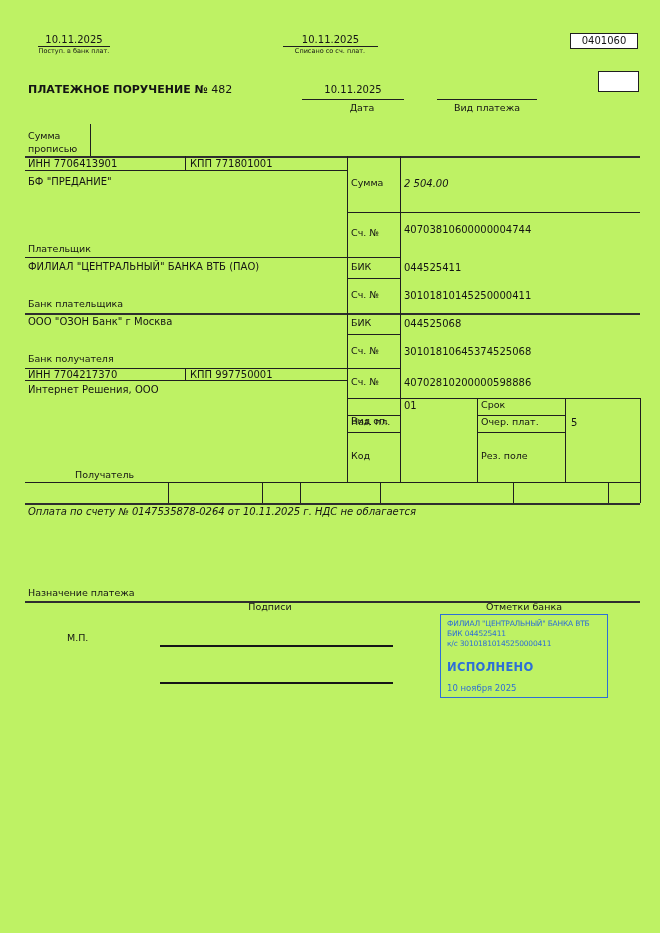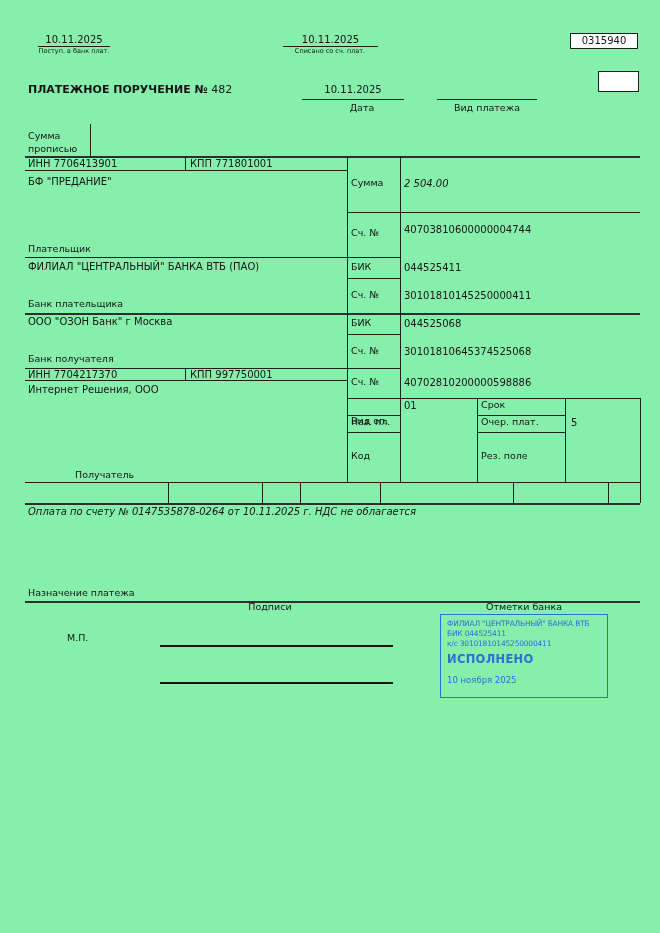--- a/index.html
+++ b/index.html
@@ -1,48 +1,48 @@
 <!DOCTYPE html>
 <html><head>
 <meta charset="utf-8">
 <style>
   html,body{margin:0;padding:0;background:#fff;}
-  .page{position:relative;width:660px;height:933px;background:#86efac;
+  .page{position:relative;width:660px;height:933px;background:#bef264;
         font-family:"DejaVu Sans", sans-serif;color:#141414;overflow:hidden;}
   .t{position:absolute;font-size:10px;line-height:1.15;white-space:nowrap;}
   .b{font-weight:bold;}
   .c{text-align:center;}
   .sm{font-size:6.5px;}
   .lbl{font-size:9.5px;}
   .hl{position:absolute;height:1px;background:#1f1f1f;}
   .hl2{position:absolute;height:2px;background:#2e2e2e;}
   .vl{position:absolute;width:1px;background:#1f1f1f;}
   .box{position:absolute;border:1.5px solid #1f1f1f;background:#fff;}
   .stamp{position:absolute;left:440px;top:614px;width:168px;height:84px;
          border:1.5px solid #2e6fd6;color:#2e6fd6;box-sizing:border-box;
          padding:4px 6px;}
   .stamp .row{font-size:7.5px;line-height:10px;letter-spacing:-0.2px;white-space:nowrap;}
-  .stamp .status{font-size:11.5px;font-weight:bold;margin-top:3px;letter-spacing:0.3px;}
+  .stamp .status{font-size:11.5px;font-weight:bold;margin-top:11px;letter-spacing:0.3px;}
   .stamp .sdate{font-size:8.5px;margin-top:9px;}
 </style>
 </head>
 <body>
 
 <div class="page">
 
   <div class="t c" style="left:38px;top:34px;width:72px;">10.11.2025</div>
   <div class="hl" style="left:38px;top:46px;width:72px;"></div>
   <div class="t sm c" style="left:30px;top:48px;width:88px;">Поступ. в банк плат.</div>
 
   <div class="t c" style="left:283px;top:34px;width:95px;">10.11.2025</div>
   <div class="hl" style="left:283px;top:46px;width:95px;"></div>
   <div class="t sm c" style="left:275px;top:48px;width:110px;">Списано со сч. плат.</div>
 
   <div class="box" style="left:570px;top:33px;width:66px;height:14px;">
-    <div class="t c" style="left:0;top:1px;width:66px;">0315940</div>
+    <div class="t c" style="left:0;top:1px;width:66px;">0401060</div>
   </div>
 
   <div class="t" style="left:28px;top:84px;font-size:11px;"><span class="b">ПЛАТЕЖНОЕ ПОРУЧЕНИЕ №</span>&nbsp;<span style="font-size:11px;">482</span></div>
 
   <div class="t c" style="left:302px;top:84px;width:102px;">10.11.2025</div>
   <div class="hl" style="left:302px;top:99px;width:102px;"></div>
   <div class="t lbl c" style="left:311px;top:103px;width:102px;">Дата</div>
 
   <div class="hl" style="left:437px;top:99px;width:100px;"></div>
   <div class="t lbl c" style="left:437px;top:103px;width:100px;">Вид платежа</div>

